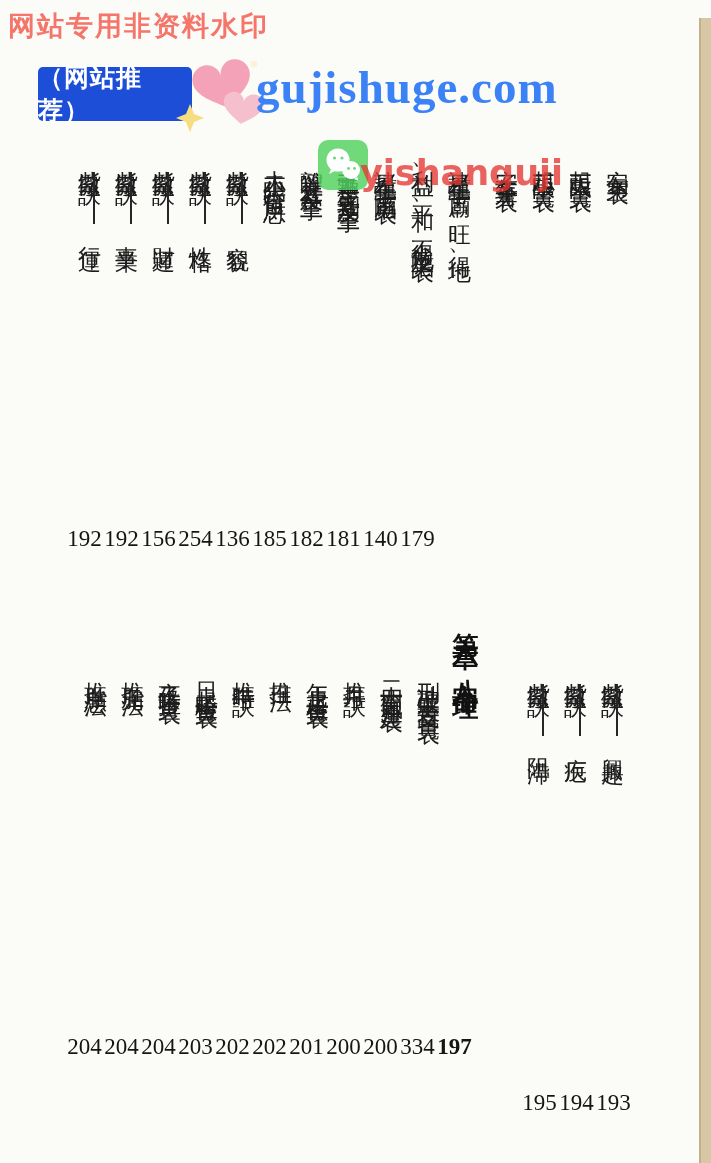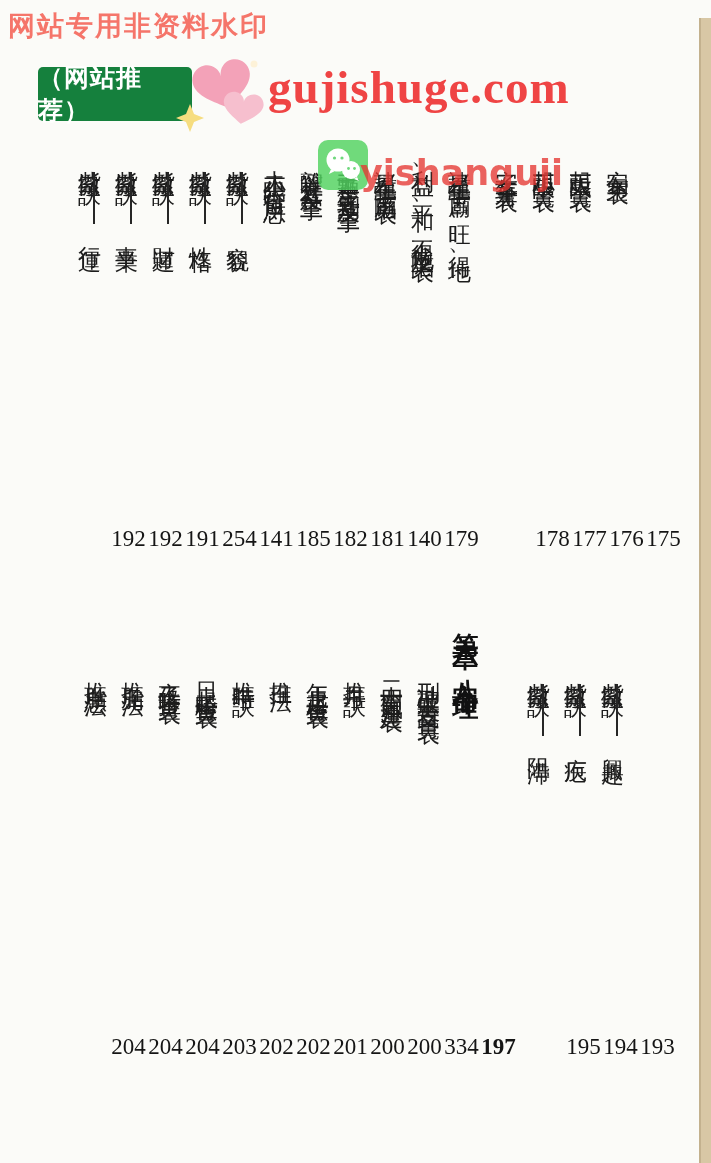--- a/index.html
+++ b/index.html
@@ -6,38 +6,38 @@
   html,body{margin:0;padding:0;background:#ffffff;}
   .page{position:relative;width:711px;height:1163px;background:#fbfbf8;overflow:hidden;
         font-family:"Liberation Serif",serif;color:#1e1e1e;}
   
   .edge-strip{position:absolute;right:0;top:18px;bottom:0;width:10px;background:#d8c7a5;
               border-left:2px solid #c3b18e;}
   
   .wm-top{position:absolute;left:8px;top:8px;font-family:"DejaVu Sans",sans-serif;
           font-weight:700;font-size:27px;letter-spacing:2px;color:#f5756a;}
   
-  .badge{position:absolute;left:38px;top:67px;width:154px;height:54px;background:#15803d;
+  .badge{position:absolute;left:38px;top:67px;width:154px;height:54px;background:#1d4ed8;
          border-radius:5px;display:flex;align-items:center;justify-content:center;}
   .badge span{color:#ffffff;font-family:"DejaVu Sans",sans-serif;font-weight:700;font-size:25px;letter-spacing:1px;}
   .hearts{position:absolute;left:168px;top:46px;width:108px;height:92px;}
-  .site{position:absolute;left:268px;top:60px;font-family:"Liberation Serif",serif;
-        font-weight:700;font-size:47px;color:#ef4444;letter-spacing:1px;}
+  .site{position:absolute;left:256px;top:60px;font-family:"Liberation Serif",serif;
+        font-weight:700;font-size:47px;color:#3b82f6;letter-spacing:1px;}
   
   .wm-overlay{position:absolute;left:360px;top:153px;z-index:6;font-family:"DejaVu Sans",sans-serif;
               font-weight:700;font-size:35px;color:rgba(230,55,50,0.78);}
   .wechat{position:absolute;left:318px;top:140px;width:50px;height:50px;z-index:5;}
   
   .vcol{position:absolute;writing-mode:vertical-rl;text-orientation:upright;line-height:1;
         font-size:23px;letter-spacing:4px;white-space:nowrap;color:#1c1c1c;}
   .vcol .dashline{display:inline-block;block-size:2px;inline-size:52px;background:#262626;
                   vertical-align:middle;margin-block:0;margin-inline:4px;}
   .chapter{font-weight:700;font-size:26px;letter-spacing:5px;color:#111;}
   
-  .numrow{position:absolute;display:flex;margin-left:44px;}
+  .numrow{position:absolute;display:flex;}
   .numcell{width:37px;text-align:center;font-size:23px;color:#151515;}
   .numcell.bold{font-weight:700;}
 </style>
 </head>
 <body>
 
 <div class="page">
 
   <div class="edge-strip"></div>
 
@@ -85,34 +85,28 @@
     <circle cx="33" cy="30" r="9" fill="#ffffff"></circle>
     <path d="M39 37 L41 41 L36 39 Z" fill="#ffffff"></path>
     <circle cx="30.5" cy="28.5" r="1.4" fill="#6fd87d"></circle>
     <circle cx="36.5" cy="28.5" r="1.4" fill="#6fd87d"></circle>
   </svg>
   <div class="wm-overlay">yishanguji</div>
 
   <div class="numrow" style="left:66px;top:526px;">
     <span class="numcell">192</span>
     <span class="numcell">192</span>
-    <span class="numcell">191</span>
+    <span class="numcell">156</span>
     <span class="numcell">254</span>
-    <span class="numcell">141</span>
+    <span class="numcell">136</span>
     <span class="numcell">185</span>
     <span class="numcell">182</span>
     <span class="numcell">181</span>
     <span class="numcell">140</span>
     <span class="numcell">179</span>
-  </div>
-  <div class="numrow" style="left:490px;top:526px;">
-    <span class="numcell">178</span>
-    <span class="numcell">177</span>
-    <span class="numcell">176</span>
-    <span class="numcell">175</span>
   </div>
 
   <div class="vcol" style="left:601px;top:664px;"><span>紫微口訣</span><span class="dashline"></span><span>興趣</span></div>
   <div class="vcol" style="left:564px;top:664px;"><span>紫微口訣</span><span class="dashline"></span><span>疾厄</span></div>
   <div class="vcol" style="left:527px;top:664px;"><span>紫微口訣</span><span class="dashline"></span><span>阻滯</span></div>
 
   <div class="vcol chapter" style="left:452px;top:612px;">第六章　八字命理</div>
 
   <div class="vcol" style="left:417px;top:664px;">刑冲破害三合支合一覽表</div>
   <div class="vcol" style="left:380px;top:664px;">二十四節氣月建表</div>
@@ -131,19 +125,19 @@
     <span class="numcell">204</span>
     <span class="numcell">203</span>
     <span class="numcell">202</span>
     <span class="numcell">202</span>
     <span class="numcell">201</span>
     <span class="numcell">200</span>
     <span class="numcell">200</span>
     <span class="numcell">334</span>
     <span class="numcell bold">197</span>
   </div>
-  <div class="numrow" style="left:521px;top:1034px;">
+  <div class="numrow" style="left:521px;top:1090px;">
     <span class="numcell">195</span>
     <span class="numcell">194</span>
     <span class="numcell">193</span>
   </div>
 
 </div>
 
 </body></html>

